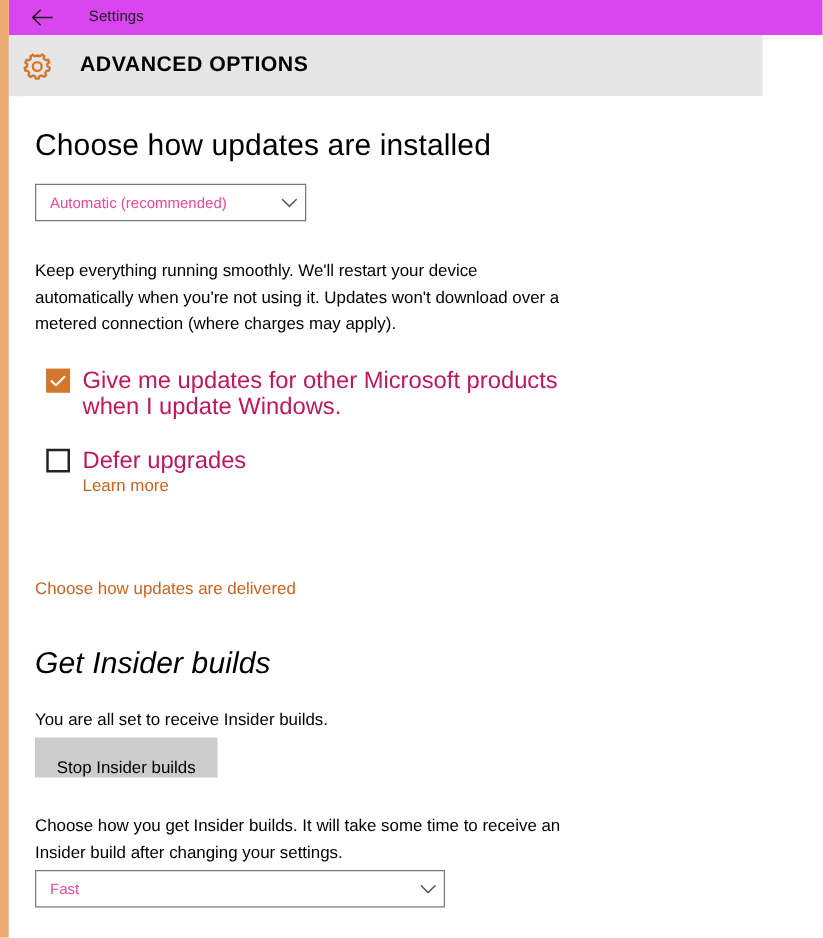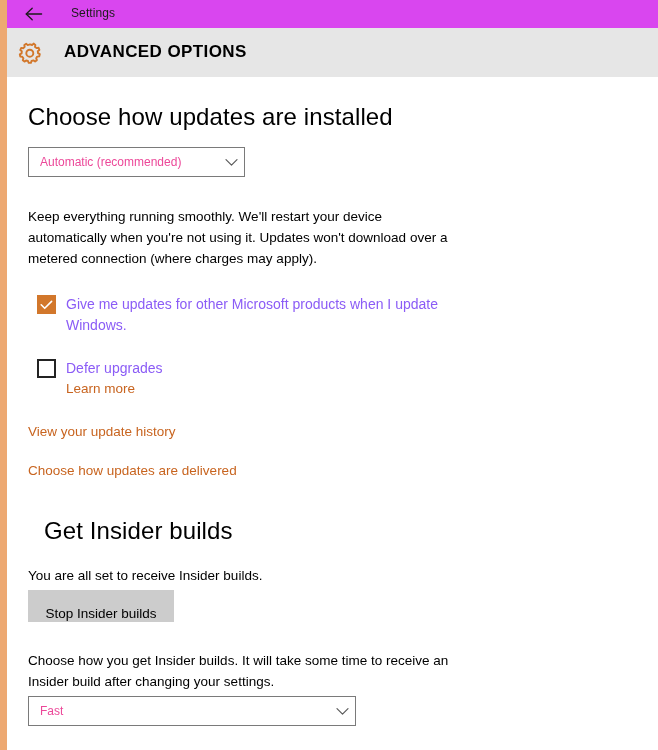--- a/index.html
+++ b/index.html
@@ -55,21 +55,21 @@
     font-size: 12px;
     color: #1b1b1b;
     letter-spacing: 0.1px;
   }
 
   
   #header-band {
     position: absolute;
     left: 7px;
     top: 28px;
-    width: 651px;
+    width: 603px;
     height: 49px;
     background: #e6e6e6;
   }
   #gear-icon {
     position: absolute;
     left: 9px;
     top: 12px;
     width: 28px;
     height: 28px;
   }
@@ -156,23 +156,23 @@
     background: #d2772b;
     border: 1px solid #d2772b;
     display: flex;
     align-items: center;
     justify-content: center;
   }
   .checkbox-label {
     position: absolute;
     left: 29px;
     top: -1px;
-    font-size: 14px;
+    font-size: 19px;
     line-height: 21px;
-    color: #8b5cf6;
+    color: #be185d;
   }
 
   
   .link {
     position: absolute;
     font-size: 13.5px;
     color: #c8641f;
     cursor: pointer;
     white-space: nowrap;
   }
@@ -242,25 +242,24 @@
     <span class="checkbox-label">Give me updates for other Microsoft products when I update Windows.</span>
   </div>
 
   <div class="checkbox-row" style="left:30px; top:282px; width:300px;">
     <span class="checkbox-box unchecked"></span>
     <span class="checkbox-label">Defer upgrades</span>
   </div>
 
   <div class="link" style="left:59px; top:304px;">Learn more</div>
 
-  <div class="link" style="left:21px; top:347px;">View your update history</div>
 
   <div class="link" style="left:21px; top:386px;">Choose how updates are delivered</div>
 
-  <div class="section-heading" style="left:37px; top:440px;">Get Insider builds</div>
+  <div class="section-heading" style="left:21px; top:440px;font-style:italic;">Get Insider builds</div>
 
   <div class="body-text" style="left:21px; top:488px; width:450px;">You are all set to receive Insider builds.</div>
 
   <button id="stop-insider-builds-button" style="left:21px; top:513px; width:146px; height:30px;">Stop Insider builds</button>
 
   <div class="body-text" style="left:21px; top:573px; width:450px;">Choose how you get Insider builds. It will take some time to receive an Insider build after changing your settings.</div>
 
   <div class="combo" style="left:21px; top:619px; width:328px; height:30px;">
     <span class="combo-value">Fast</span>
     <span class="combo-chevron">

